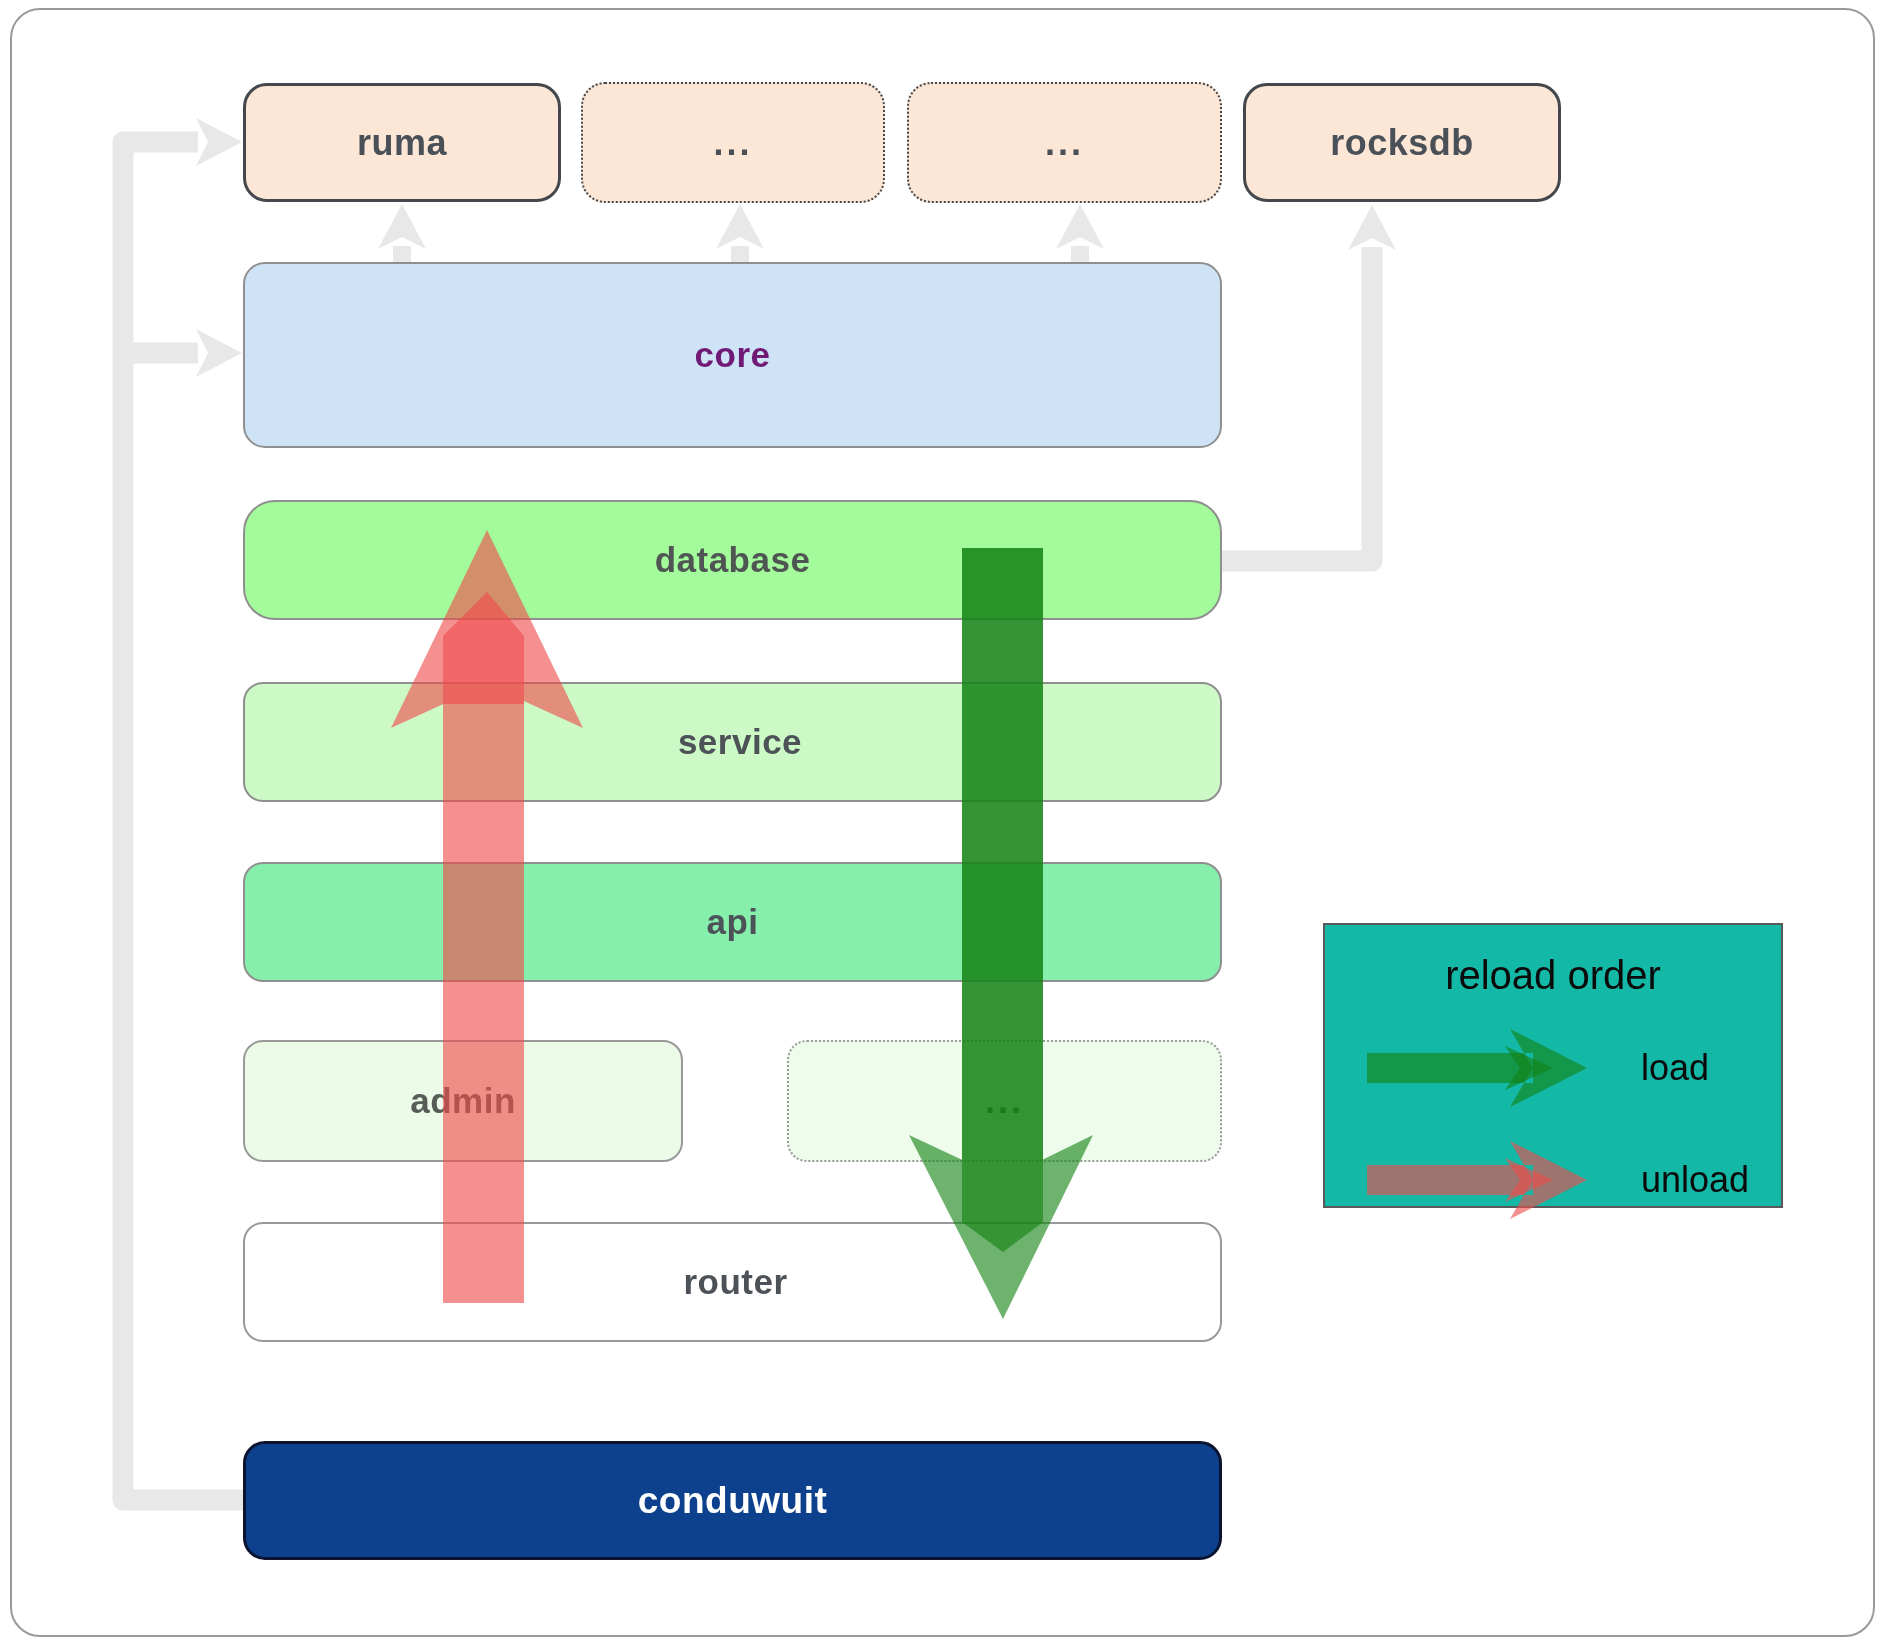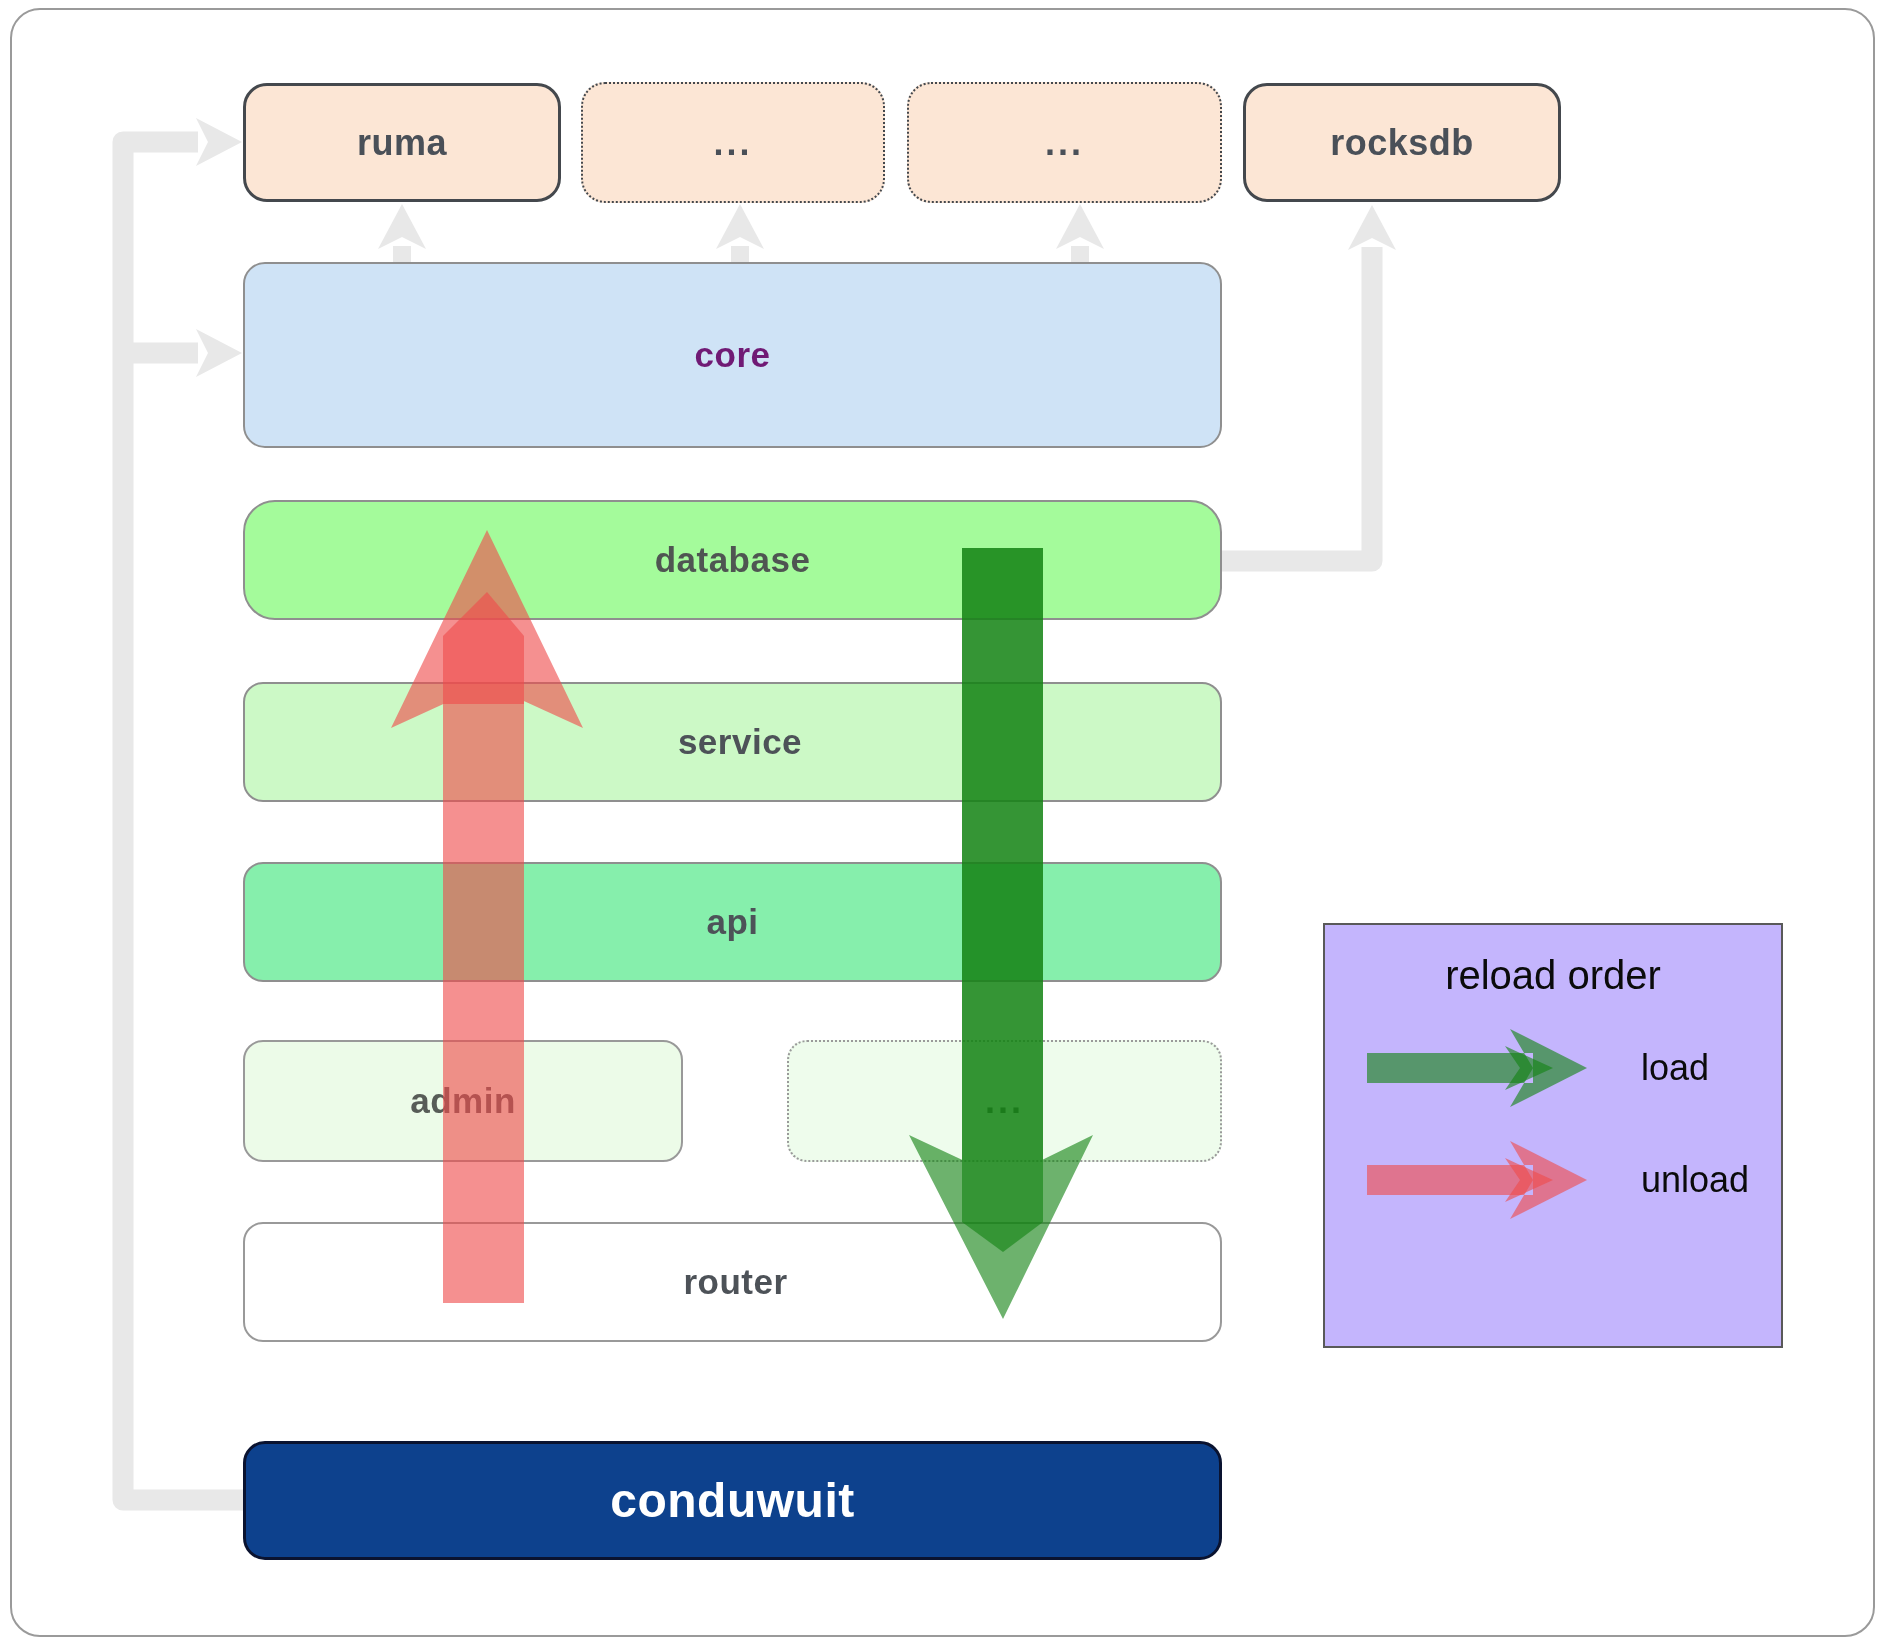--- a/index.html
+++ b/index.html
@@ -13,24 +13,24 @@
   .dep{background:#fce6d5;border:3px solid #44484d;border-radius:24px;color:#4a5058;font-size:36px;}
   .dep.dotted{border:2.5px dotted #44484d;}
   .b-core{background:#cfe3f6;border:2px solid #8f8f8f;border-radius:22px;color:#701a75;}
   .b-database{background:#a4fb9b;border:2px solid #8f8f8f;border-radius:32px;color:#4f5552;}
   .b-service{background:#ccf9c6;border:2px solid #8f8f8f;border-radius:20px;}
   .b-api{background:#86efac;border:2px solid #8f8f8f;border-radius:20px;}
   .b-admin{background:#ecfbe8;border:2px solid #999999;border-radius:20px;color:#575c57;}
   .b-more{background:#eefcec;border:2.5px dotted #9a9a9a;border-radius:20px;color:#4d4d4d;}
   .b-router{background:#ffffff;border:2px solid #999999;border-radius:20px;}
   .b-conduwuit{background:#0d418d;border:3px solid #0a1330;border-radius:22px;color:#ffffff;
-               font-size:48px;font-weight:700;letter-spacing:.5px;}
+               font-size:37px;font-weight:700;letter-spacing:.5px;}
   .dots{font-weight:700;font-size:36px;letter-spacing:3px;}
-  .legend{position:absolute;left:1323px;top:923px;width:460px;height:425px;box-sizing:border-box;
-          background:#c4b5fd;border:2px solid #595959;}
+  .legend{position:absolute;left:1323px;top:923px;width:460px;height:285px;box-sizing:border-box;
+          background:#14b8a6;border:2px solid #595959;}
   .legend-title{margin-top:28px;text-align:center;font-size:40px;font-weight:500;color:#0b0b0b;}
   .legend-row{display:flex;align-items:center;gap:44px;padding-left:42px;margin-top:28px;height:84px;}
   .legend-row .lab{font-size:36px;color:#0b0b0b;}
 </style>
 </head>
 <body>
 
 <div class="canvas">
 
   <div class="frame"></div>

